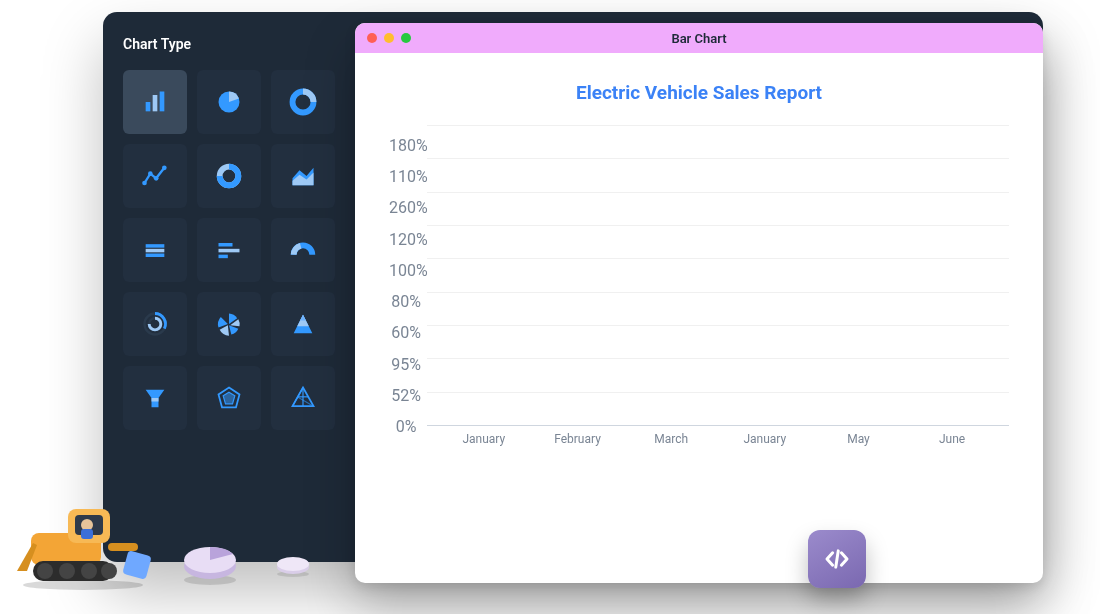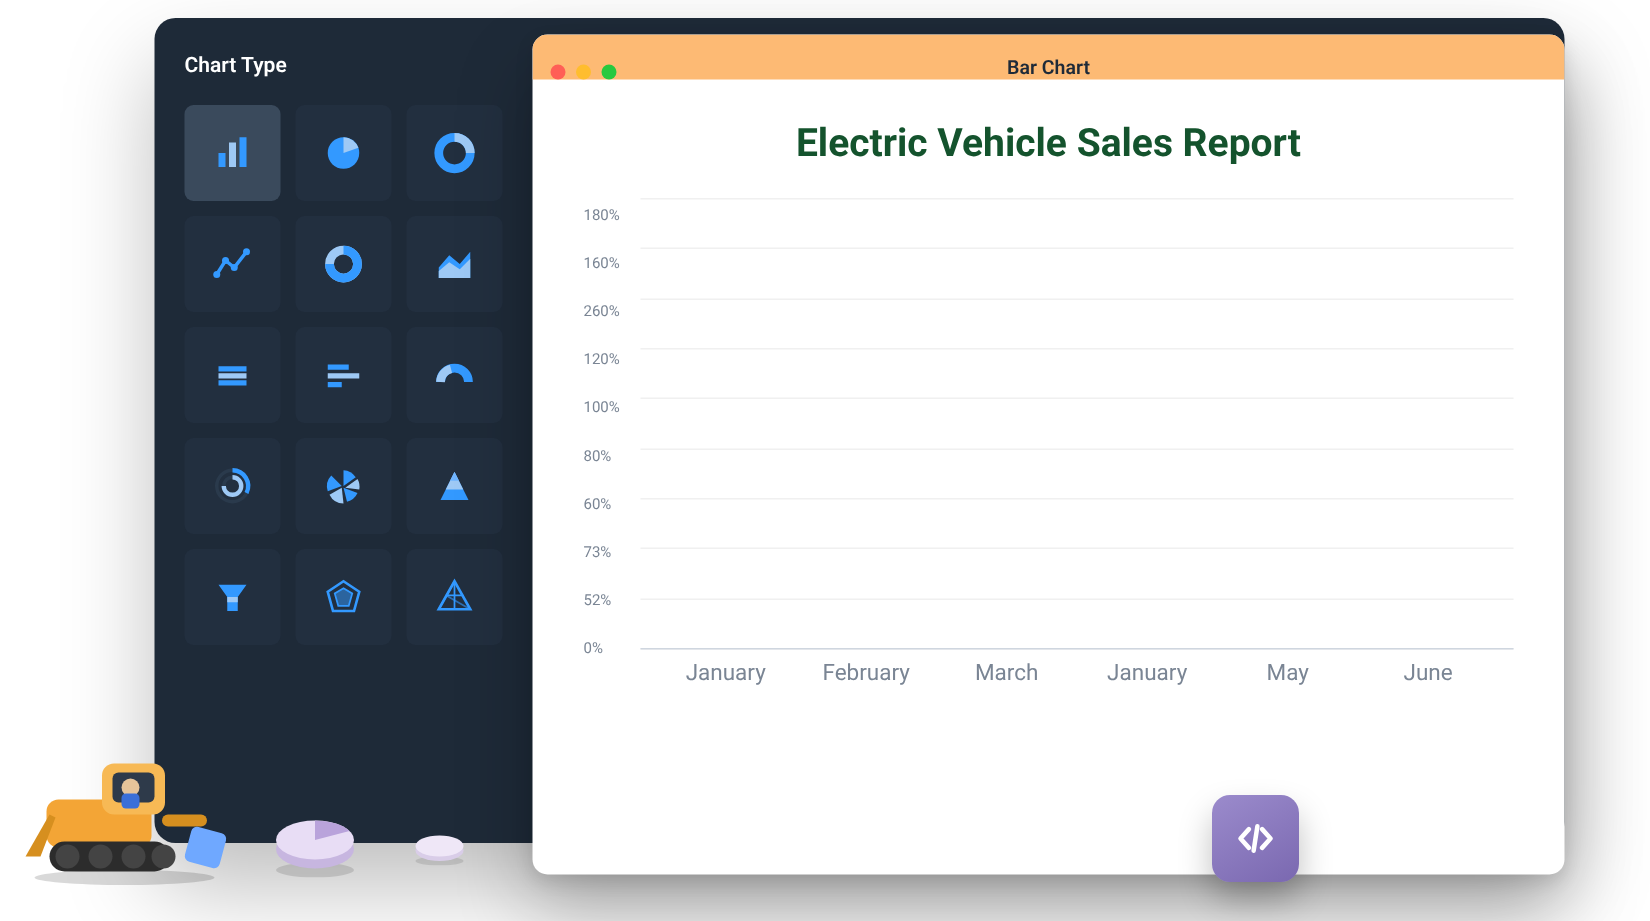--- a/index.html
+++ b/index.html
@@ -47,71 +47,71 @@
     position: absolute;
     left: 355px; top: 23px;
     width: 688px; height: 560px;
     background: #fff;
     border-radius: 10px;
     box-shadow: 0 25px 50px rgba(0,0,0,0.25), 0 4px 12px rgba(0,0,0,0.1);
     overflow: hidden;
   }
   .titlebar {
     height: 30px;
-    background: #fdba74;
-    display: flex; align-items: flex-end;
+    background: #f0abfc;
+    display: flex; align-items: center;
     position: relative;
   }
   .traffic { display: flex; gap: 7px; margin-left: 12px; }
   .dot { width: 10px; height: 10px; border-radius: 50%; }
   .dot.red { background: #ff5f56; }
   .dot.yellow { background: #ffbd2e; }
   .dot.green { background: #27c93f; }
   .titlebar-title {
     position: absolute; left: 0; right: 0; text-align: center;
     font-size: 13px; font-weight: 600; color: #1e2a38;
     pointer-events: none;
   }
   .chart-body { padding: 20px 34px 18px 34px; }
   .chart-title {
     text-align: center;
-    font-size: 26px; font-weight: 700; color: #14532d;
+    font-size: 19px; font-weight: 700; color: #3b82f6;
     margin: 8px 0 22px 0;
   }
   .plot {
     position: relative;
     height: 330px;
     margin-left: 38px;
   }
   .y-axis {
     position: absolute; left: -38px; top: 0; bottom: 30px; width: 34px;
     display: flex; flex-direction: column-reverse; justify-content: space-between;
   }
-  .y-tick { font-size: 10px; color: #7a8594; text-align: left; transform: translateY(50%); }
+  .y-tick { font-size: 16px; color: #7a8594; text-align: center; transform: translateY(50%); }
   .grid-area {
     position: absolute; left: 0; right: 0; top: 0; bottom: 30px;
   }
   .gridline {
     position: absolute; left: 0; right: 0; height: 1px; background: #f0f0f0;
   }
   .bars {
     position: absolute; left: 0; right: 0; bottom: 30px; top: 0;
     display: flex; justify-content: space-around; align-items: flex-end;
     padding: 0 10px;
   }
   .bar-group { display: flex; gap: 0; align-items: flex-end; justify-content: center; width: 16.6%; }
   .bar { width: 40px; }
   .bar.blue { background: #3399ff; }
   .bar.gray { background: #c7d0dd; }
   .x-axis {
     position: absolute; left: 0; right: 0; bottom: 0; height: 30px;
     display: flex; justify-content: space-around; align-items: flex-start;
     padding: 6px 10px 0 10px;
   }
-  .x-label { font-size: 15px; color: #7a8594; width: 16.6%; text-align: center; }
+  .x-label { font-size: 12px; color: #7a8594; width: 16.6%; text-align: center; }
   .baseline { position: absolute; left: 0; right: 0; bottom: 30px; height: 1px; background: #cfd6df; }
 
   .legend {
     display: flex; gap: 30px; justify-content: center; align-items: center;
     margin-top: 22px;
   }
   .legend-item { display: flex; align-items: center; gap: 8px; font-size: 11px; color: #5a6470; }
   .swatch { width: 16px; height: 16px; border-radius: 3px; }
   .swatch.blue { background: #3399ff; }
   .swatch.gray { background: #c7d0dd; }
@@ -295,27 +295,27 @@
       <div class="titlebar-title">Bar Chart</div>
     </div>
 
     <div class="chart-body">
       <h2 class="chart-title">Electric Vehicle Sales Report</h2>
 
       <div class="plot">
         <div class="y-axis" id="y-axis">
             <div class="y-tick">0%</div>
             <div class="y-tick">52%</div>
-            <div class="y-tick">73%</div>
+            <div class="y-tick">95%</div>
             <div class="y-tick">60%</div>
             <div class="y-tick">80%</div>
             <div class="y-tick">100%</div>
             <div class="y-tick">120%</div>
             <div class="y-tick">260%</div>
-            <div class="y-tick">160%</div>
+            <div class="y-tick">110%</div>
             <div class="y-tick">180%</div>
           </div>
         <div class="grid-area" id="grid-area">
             <div class="gridline" style="bottom: 0%;"></div>
             <div class="gridline" style="bottom: 11.1111%;"></div>
             <div class="gridline" style="bottom: 22.2222%;"></div>
             <div class="gridline" style="bottom: 33.3333%;"></div>
             <div class="gridline" style="bottom: 44.4444%;"></div>
             <div class="gridline" style="bottom: 55.5556%;"></div>
             <div class="gridline" style="bottom: 66.6667%;"></div>

